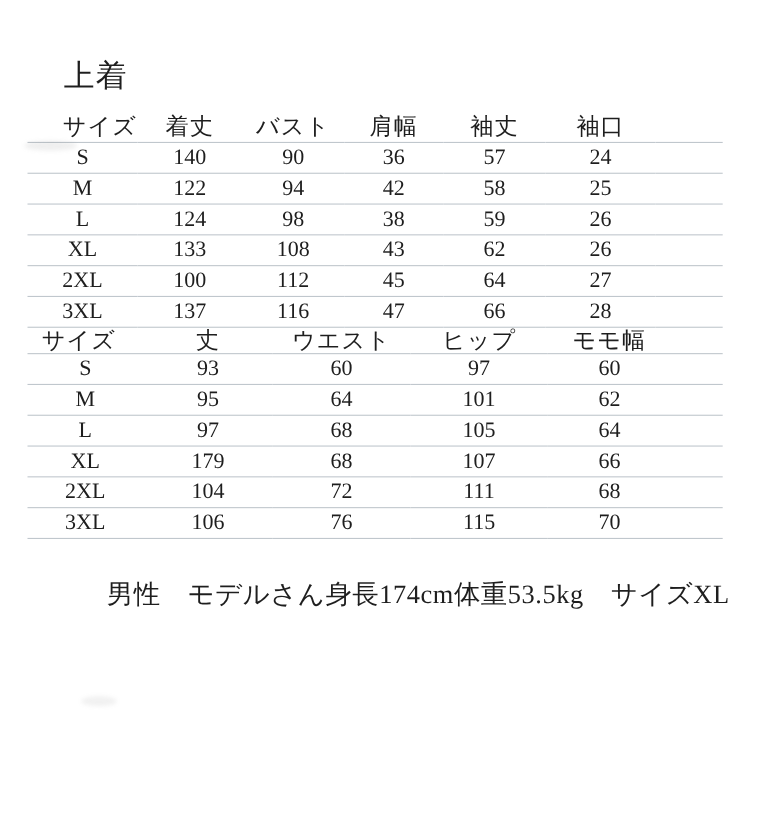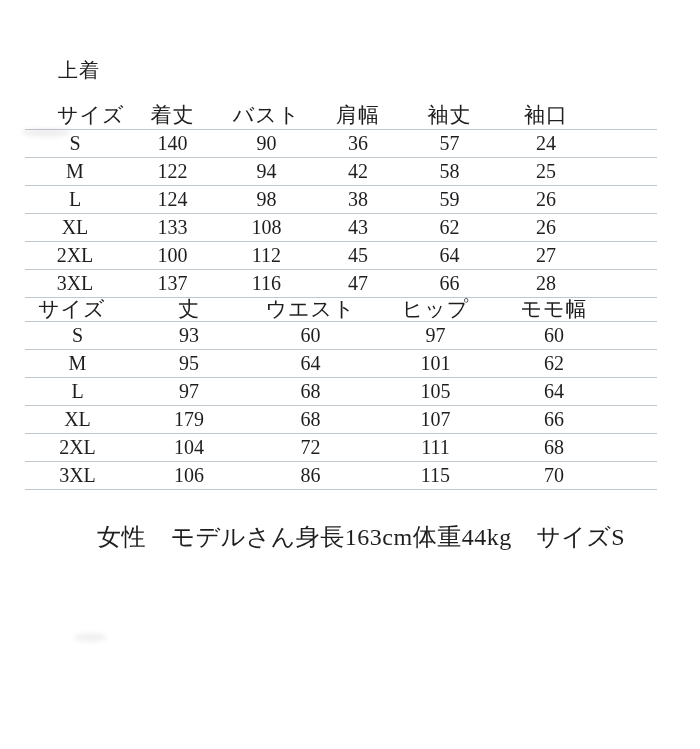--- a/index.html
+++ b/index.html
@@ -25,21 +25,21 @@
     border-radius: 50%;
     filter: blur(2px);
     pointer-events: none;
   }
   .smudge-1 { left: 22px; top: 73px; width: 48px; height: 9px; background: rgba(120,120,120,0.12); }
   .smudge-2 { left: 74px; top: 578px; width: 32px; height: 9px; background: rgba(120,120,120,0.10); }
 
   .section-title {
     margin: 0;
     font-weight: normal;
-    font-size: 20px;
+    font-size: 28px;
     line-height: 30px;
     letter-spacing: 1px;
   }
   .jacket-title { margin: 55px 0 0 58px; }
   .pants-title  { margin: 27px 0 0 38px; font-size: 21px; line-height: 25px; }
 
   table.size-table {
     border-collapse: collapse;
     table-layout: fixed;
     width: 632px;
@@ -236,24 +236,24 @@
           <td>2XL</td>
           <td>104</td>
           <td>72</td>
           <td>111</td>
           <td>68</td>
           <td></td>
         </tr>
         <tr>
           <td>3XL</td>
           <td>106</td>
-          <td>86</td>
+          <td>76</td>
           <td>115</td>
           <td>70</td>
           <td></td>
         </tr>
       </tbody>
   </table>
 
-
-  <p class="model-note note-female">女性　モデルさん身長163cm体重44kg　サイズS</p>
+  <p class="model-note note-male">男性　モデルさん身長174cm体重53.5kg　サイズXL</p>
+
 
 </div>
 
 </body></html>

